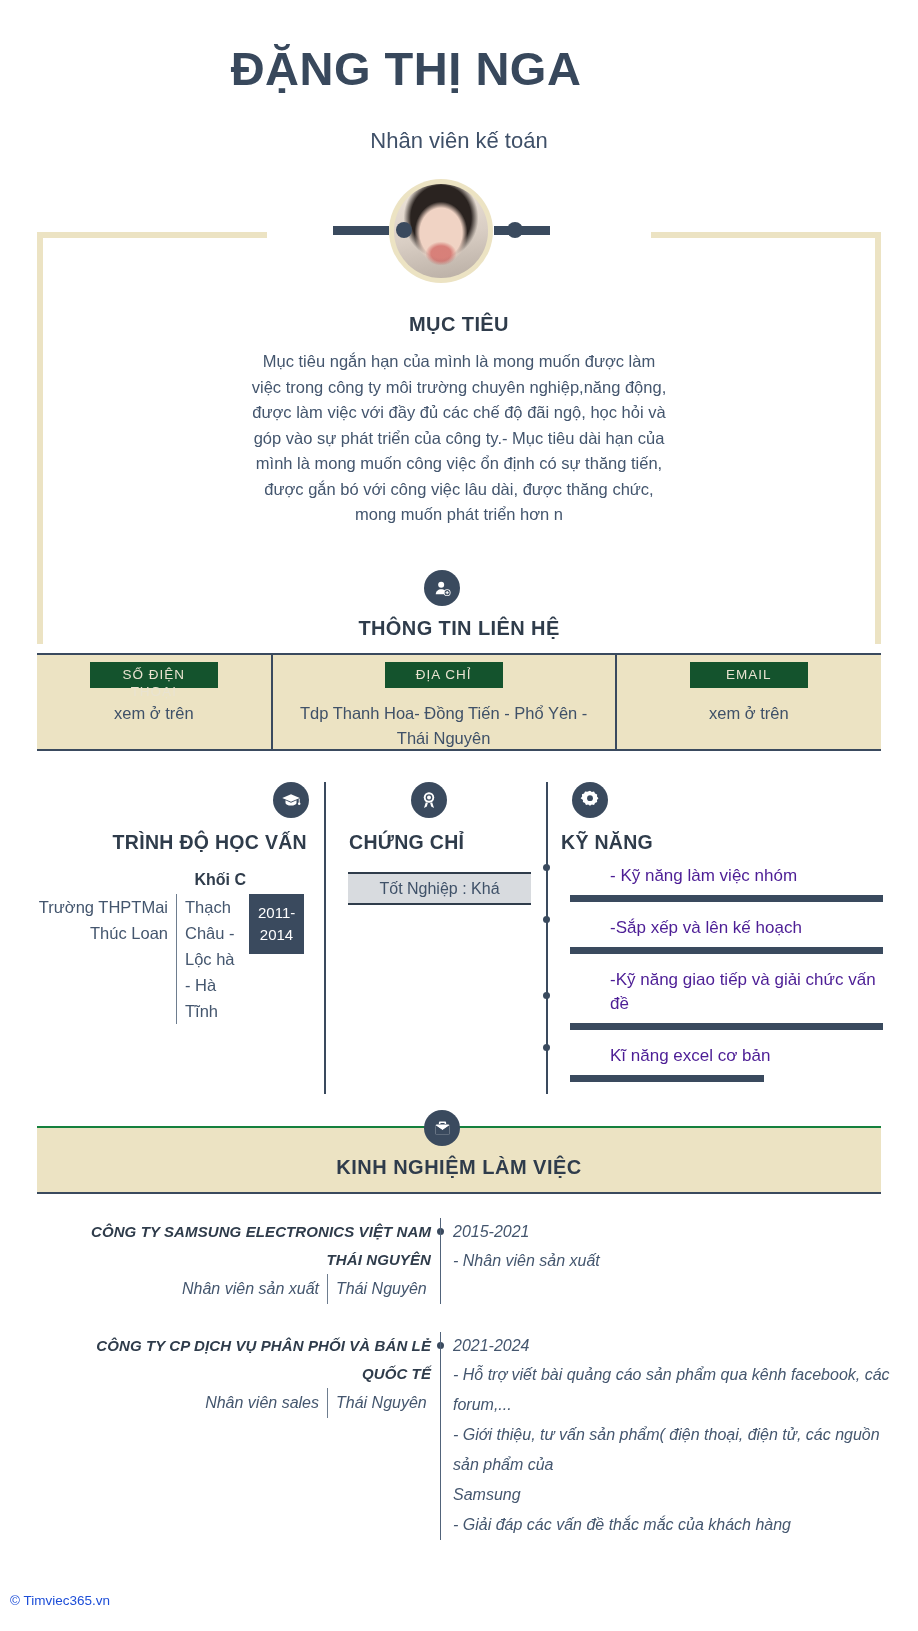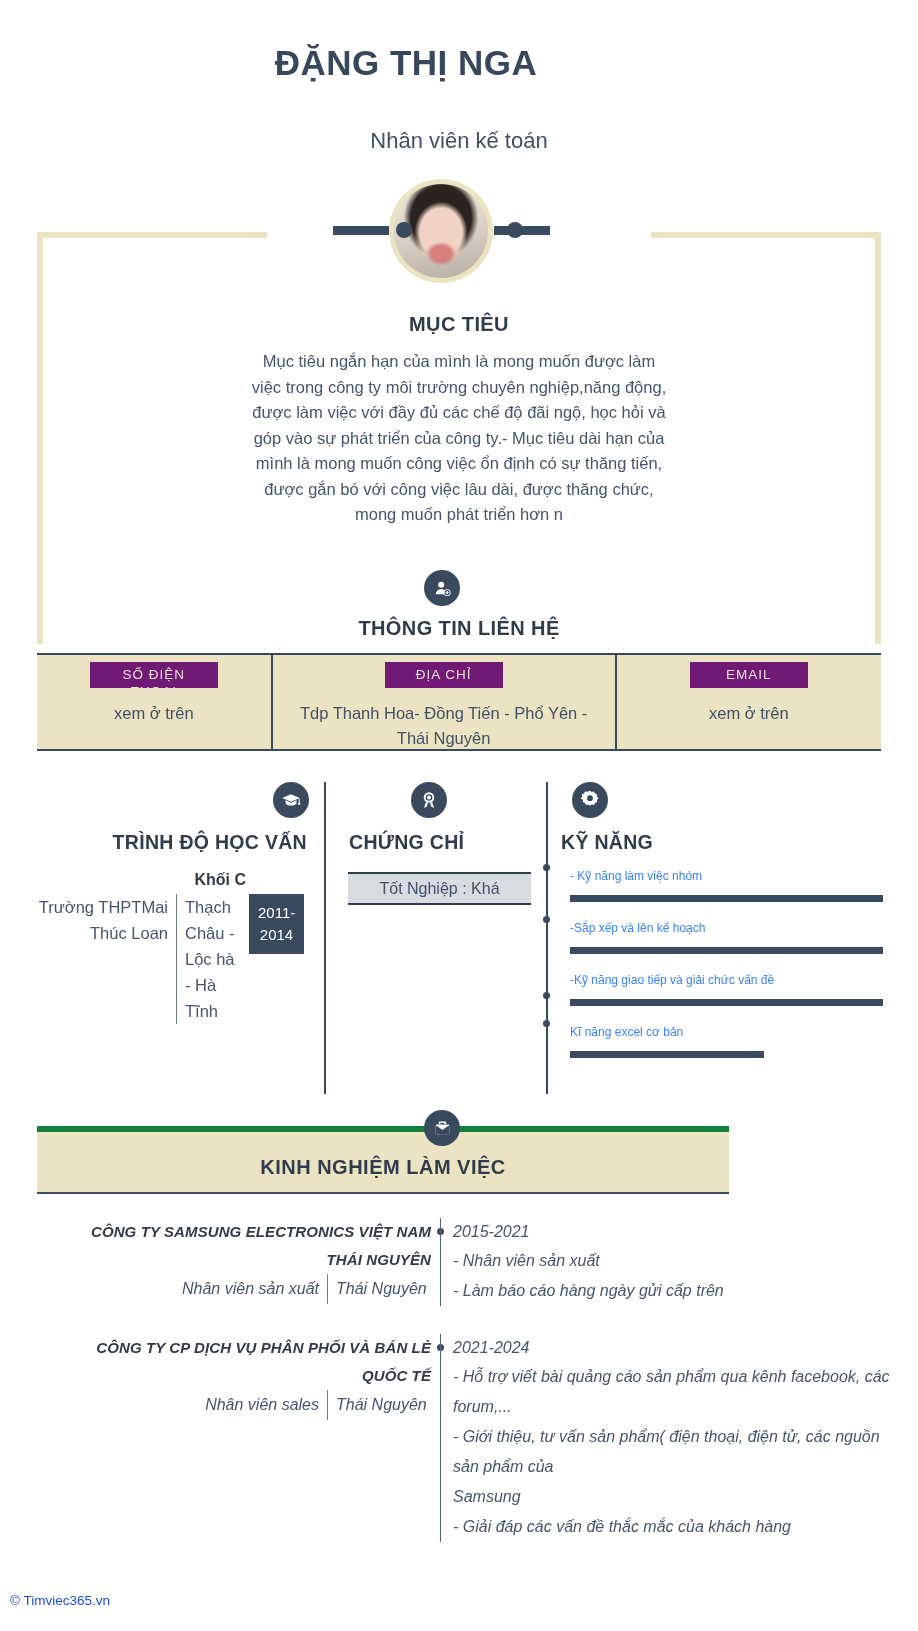--- a/index.html
+++ b/index.html
@@ -9,21 +9,21 @@
     background: #ffffff;
     font-family: "Liberation Sans", "DejaVu Sans", sans-serif;
     color: #3a4a5c;
   }
   .page { position: relative; width: 918px; height: 1631px; overflow: hidden; background:#fff; }
 
   
   .cv-name {
     position: absolute; left: 0; top: 44px; width: 812px;
     text-align: center;
-    font-size: 35px; font-weight: 800; letter-spacing: .5px;
+    font-size: 47px; font-weight: 800; letter-spacing: .5px;
     color: #38485c; line-height: 1.08;
   }
   .cv-role {
     position: absolute; left: 0; top: 128px; width: 918px;
     text-align: center; font-size: 22px; color: #3f5068; font-weight: 400;
   }
 
   
   .avatar-wrap {
     position: absolute; left: 389px; top: 179px;
@@ -84,21 +84,21 @@
     display: flex;
   }
   .contact-cell {
     position: relative; height: 100%; padding-top: 7px;
     display: flex; flex-direction: column; align-items: center;
   }
   .c1 { width: 245px; border-right: 2px solid #3a4a5e; }
   .c2 { width: 358px; border-right: 2px solid #3a4a5e; }
   .c3 { width: 275px; }
   .contact-label {
-    background: #701a75; color: #e9e3d0; font-size: 13.5px; letter-spacing: 1px;
+    background: #14532d; color: #e9e3d0; font-size: 13.5px; letter-spacing: 1px;
     padding: 4px 16px 5px; min-width: 118px; text-align: center;
     height: 26px; overflow: visible; position: relative; line-height: 17px;
   }
   .contact-label.two-line { white-space: normal; max-width: 128px; }
   .contact-value { margin-top: 13px; font-size: 16.5px; color: #3f5168; text-align: center; line-height: 25px; padding: 0 10px; }
 
   
   .mid { position: absolute; left: 37px; top: 782px; width: 844px; height: 312px; }
   .col { position: absolute; top: 0; height: 312px; }
   .col-edu  { left: 0px;   width: 287px; }
@@ -135,32 +135,32 @@
     position: absolute; top: 90px; left: 22px; width: 183px; height: 33px;
     background: #d8dbdf; border-top: 2px solid #2f3c4b; border-bottom: 2px solid #2f3c4b;
     display: flex; align-items: center; justify-content: center;
     font-size: 16px; color: #3f5168;
   }
 
   
   .skill-list { position: absolute; top: 82px; left: 0; width: 335px; }
   .skill-item { position: relative; padding-left: 22px; margin-bottom: 14px; }
   .skill-dot { position: absolute; left: -5px; width: 7px; height: 7px; border-radius: 50%; background: #3a4a5e; }
-  .skill-text { font-size: 12px; line-height: 24px; color: #3b82f6; }
+  .skill-text { font-size: 17px; line-height: 24px; color: #4c1d95; margin-left: 40px; }
   .skill-bar { height: 7px; background: #3a4a5e; margin-top: 7px; }
 
   
   .exp-icon {
     position: absolute; left: 424px; top: 1110px; width: 36px; height: 36px;
     border-radius: 50%; background: #3a4a5e; z-index: 4;
     display: flex; align-items: center; justify-content: center;
   }
   .exp-band {
-    position: absolute; left: 37px; top: 1126px; width: 692px; height: 68px;
-    background: #ece3c3; border-top: 6px solid #15803d; border-bottom: 2px solid #3a4a5e;
+    position: absolute; left: 37px; top: 1126px; width: 844px; height: 68px;
+    background: #ece3c3; border-top: 2px solid #15803d; border-bottom: 2px solid #3a4a5e;
     display: flex; align-items: flex-end; justify-content: center; padding-bottom: 13px;
   }
   .exp-band-title { font-size: 20px; font-weight: 800; letter-spacing: .5px; color: #2f3c4b; }
 
   
   .exp-wrap { position: absolute; left: 0; top: 1218px; width: 918px; }
   .exp-entry { position: relative; display: flex; font-style: italic; }
   .exp-left  { width: 440px; text-align: right; padding-right: 9px; position: relative; }
   .exp-right { width: 460px; padding-left: 12px; position: relative; border-left: 1.5px solid #51637a; }
   .exp-company { font-size: 15px; font-weight: 800; color: #2f3c4b; line-height: 28px; letter-spacing: .1px; }
@@ -312,21 +312,20 @@
         <div class="exp-company">CÔNG TY SAMSUNG ELECTRONICS VIỆT NAM</div>
         <div class="exp-company">THÁI NGUYÊN</div>
         <div class="exp-sub">
           <span class="exp-pos">Nhân viên sản xuất</span>
           <span class="exp-loc">Thái Nguyên</span>
         </div>
       </div>
       <div class="exp-right">
         <div class="exp-period">2015-2021</div>
         <div class="exp-bullet">- Nhân viên sản xuất</div>
-        <div class="exp-bullet">- Làm báo cáo hàng ngày gửi cấp trên</div>
       </div>
     </div>
 
     <div class="exp-entry">
       <div class="exp-left">
         <span class="exp-node"></span>
         <div class="exp-company">CÔNG TY CP DỊCH VỤ PHÂN PHỐI VÀ BÁN LẺ</div>
         <div class="exp-company">QUỐC TẾ</div>
         <div class="exp-sub">
           <span class="exp-pos">Nhân viên sales</span>

